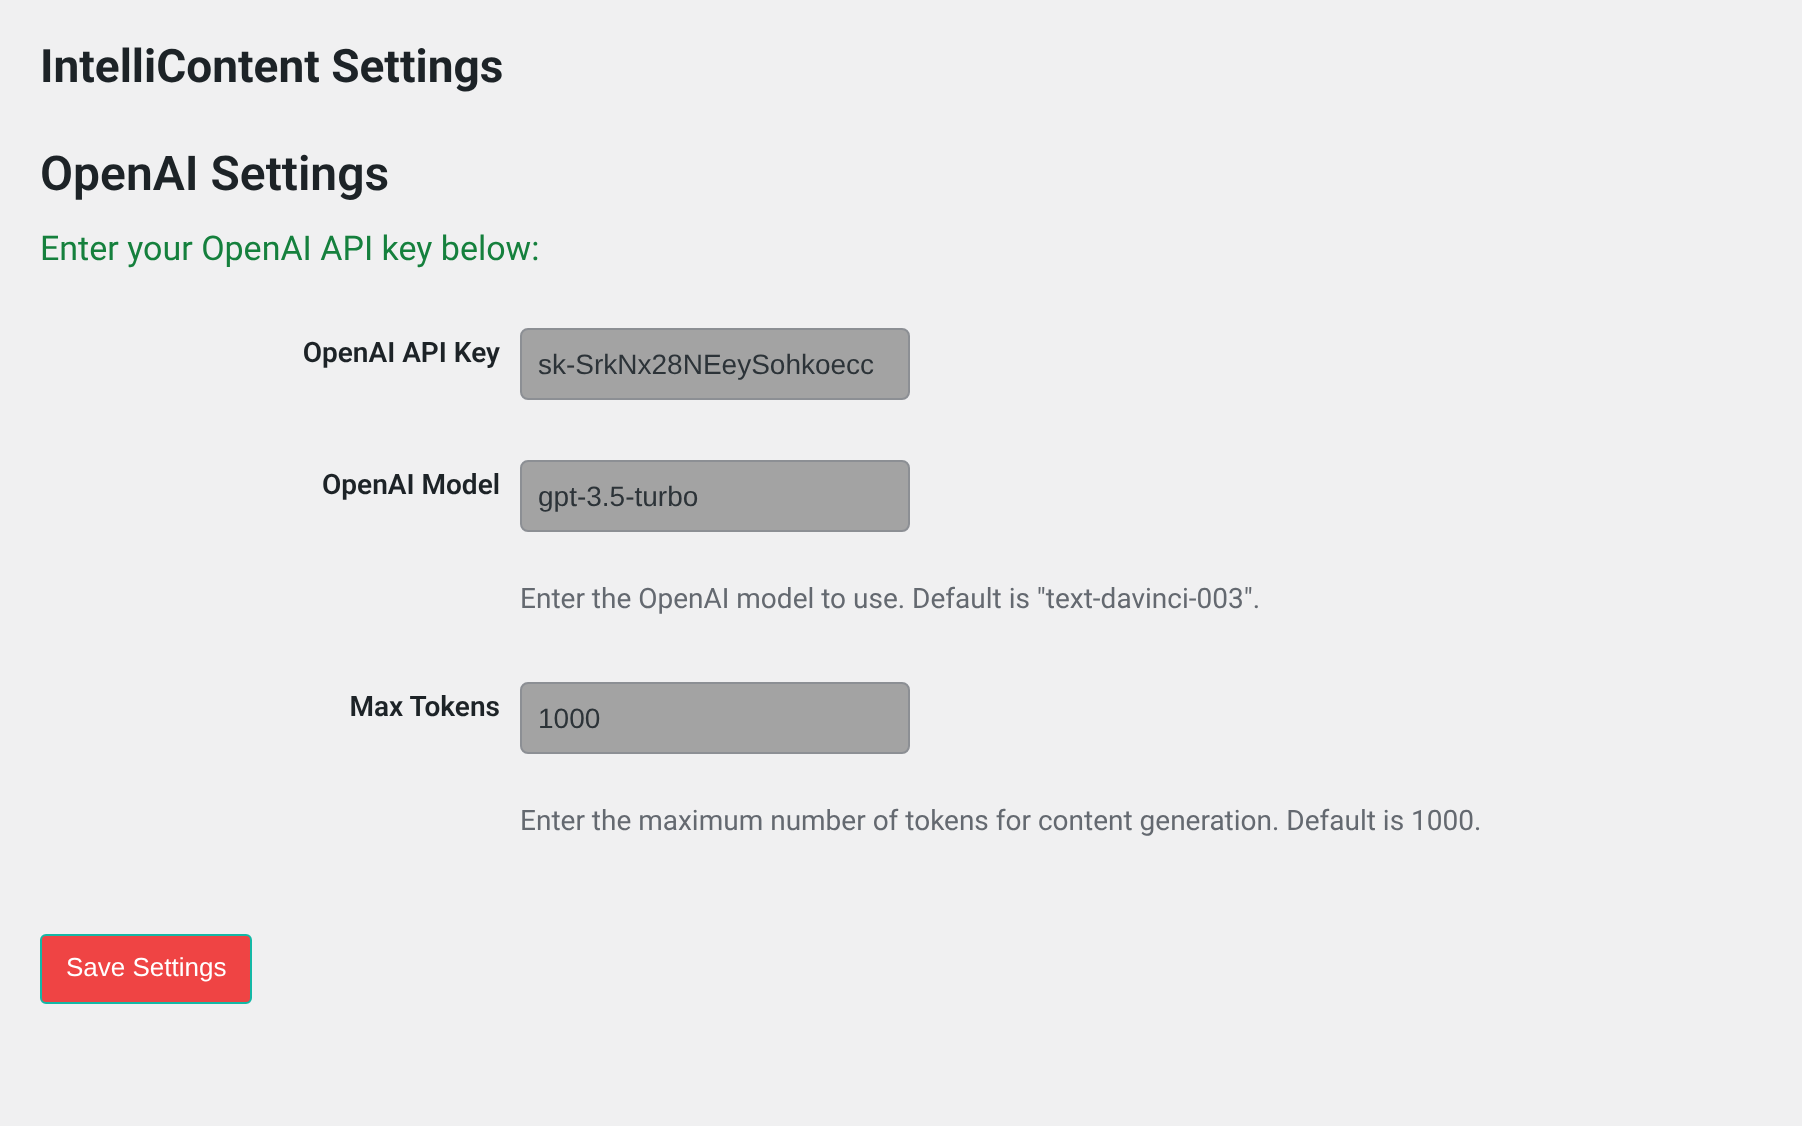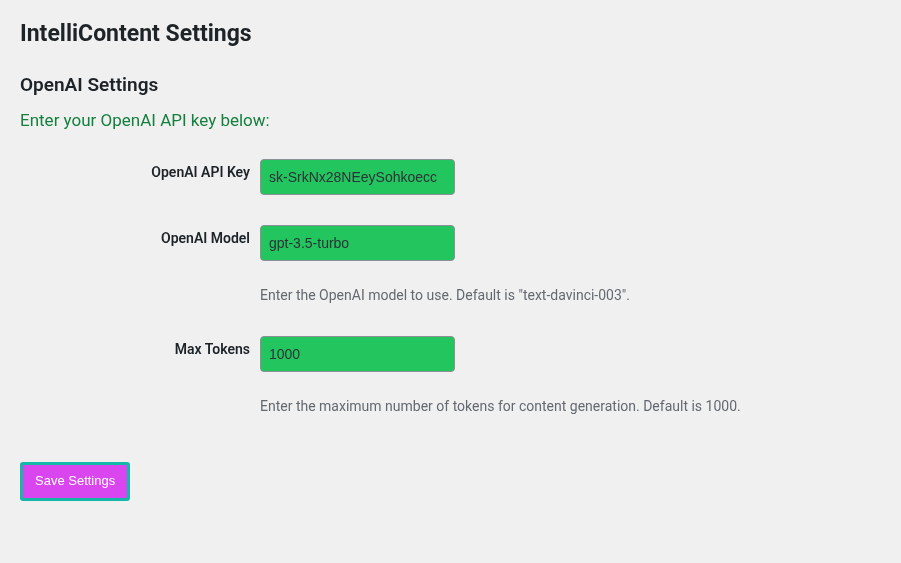--- a/index.html
+++ b/index.html
@@ -16,21 +16,21 @@
     }
     h1 {
       font-size: 23px;
       font-weight: 700;
       margin: 0;
       padding: 9px 0 4px 0;
       line-height: 1.3;
       color: #1d2327;
     }
     h2 {
-      font-size: 19px;
+      font-size: 24px;
       font-weight: 600;
       margin: 0;
       padding: 20px 0 8px 0;
       color: #1d2327;
     }
     .intro {
       font-size: 17px;
       color: #15803d;
       margin: 6px 0 8px 0;
     }
@@ -52,37 +52,37 @@
       vertical-align: top;
       padding: 15px 10px 15px 0;
     }
     input[type="text"] {
       width: 195px;
       padding: 3px 8px;
       font-size: 14px;
       line-height: 2;
       border: 1px solid #8c8f94;
       border-radius: 4px;
-      background: #22c55e;
+      background: #a3a3a3;
       color: #2c3338;
       text-overflow: ellipsis;
     }
     .description {
       font-size: 14px;
       color: #646970;
       margin-top: 24px;
       line-height: 1.5;
     }
     .submit-row {
       margin-top: 20px;
       padding: 10px 0;
     }
     .button-primary {
-      background: #d946ef;
-      border: 3px solid #14b8a6;
+      background: #ef4444;
+      border: 1px solid #14b8a6;
       color: #fff;
       font-size: 13px;
       padding: 6px 12px;
       border-radius: 3px;
       cursor: pointer;
       line-height: 1.6;
     }
   </style>
 </head>
 <body>

